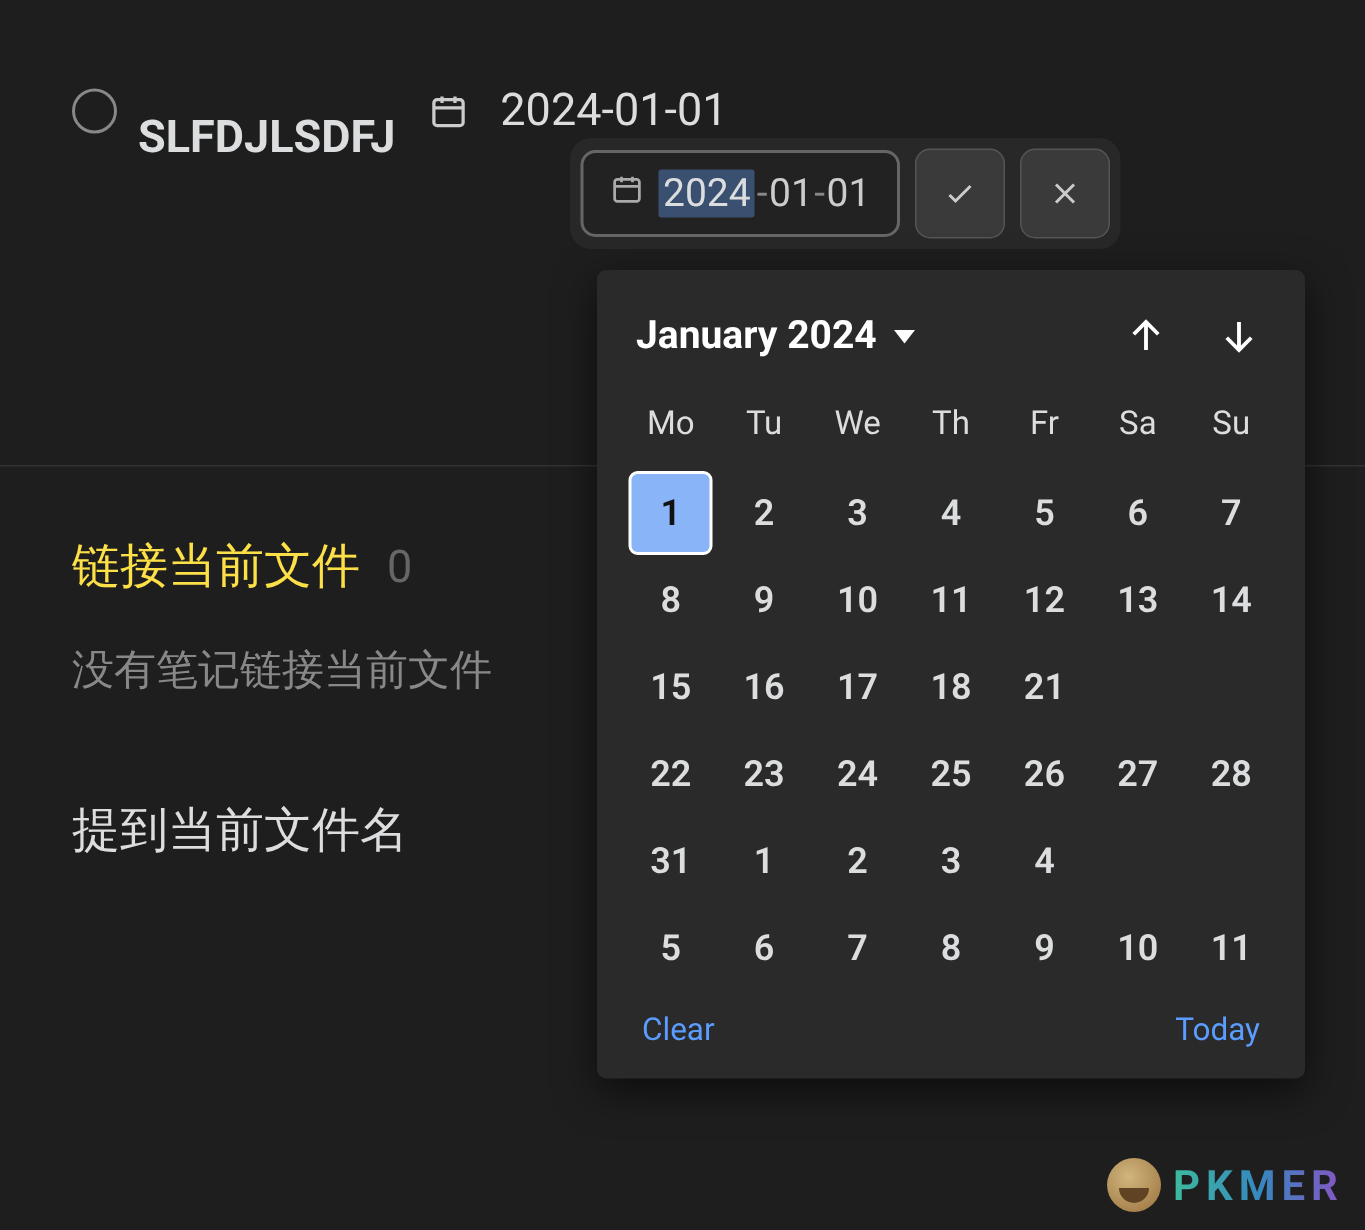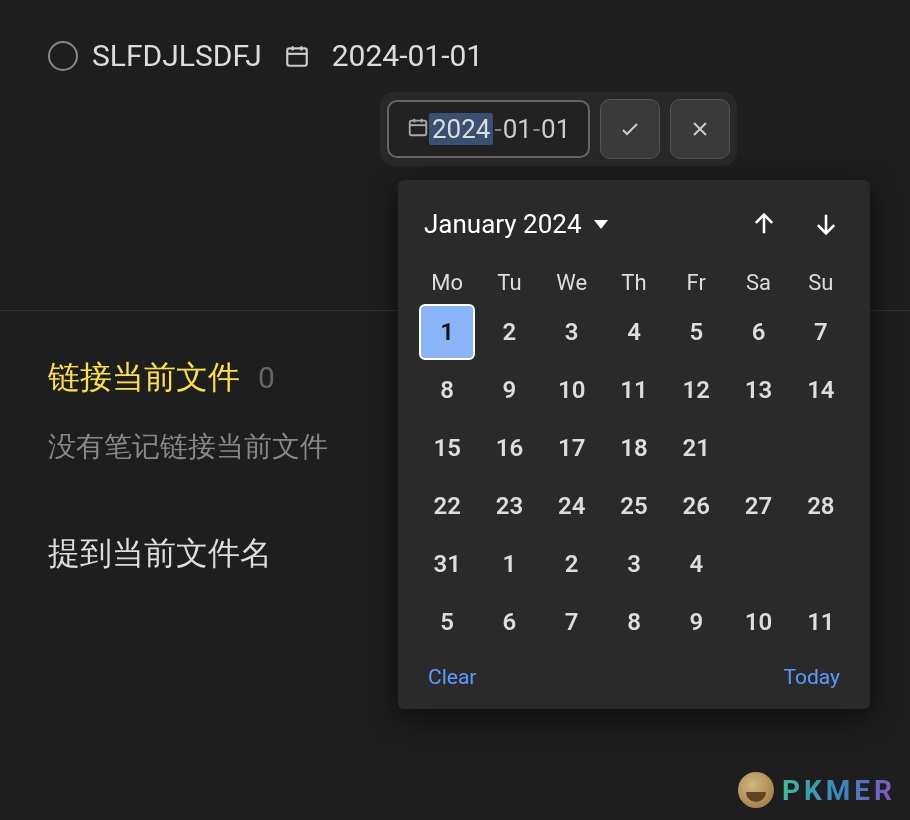--- a/index.html
+++ b/index.html
@@ -19,38 +19,39 @@
     padding: 38px 0 0 48px;
     font-size: 30px;
   }
   .checkbox {
     width: 30px;
     height: 30px;
     border: 2.5px solid #888;
     border-radius: 50%;
     flex-shrink: 0;
   }
-  .task-text { color: #dcddde; font-weight: 400; }
+  .task-text { color: #dcddde; font-weight: 700; margin-top: 36px; }
   .cal-icon-inline { display: inline-flex; align-items: center; margin-left: 8px; }
   .date-text { color: #dcddde; margin-left: 8px; }
 
   .date-edit-wrap {
     position: absolute;
     left: 380px;
     top: 92px;
     display: flex;
     gap: 10px;
     align-items: center;
     background: rgba(50,50,50,0.5);
     border-radius: 14px;
     padding: 7px;
   }
   .date-input-box {
     display: flex;
     align-items: center;
+    gap: 10px;
     background: #222;
     border: 2px solid #666;
     border-radius: 10px;
     padding: 12px 18px;
     font-size: 26px;
     color: #ccc;
   }
   .date-input-box .year-sel {
     background: #3a5070;
     color: #dcddde;
@@ -107,21 +108,21 @@
     box-shadow: 0 8px 28px rgba(0,0,0,0.6);
     padding: 18px 18px 14px 18px;
   }
   .cal-header {
     display: flex;
     align-items: center;
     padding: 8px 8px 20px 8px;
   }
   .month-label {
     font-size: 26px;
-    font-weight: 400;
+    font-weight: 700;
     color: #fff;
     display: flex;
     align-items: center;
     gap: 8px;
     cursor: pointer;
   }
   .dropdown-tri {
     width: 0; height: 0;
     border-left: 7px solid transparent;
     border-right: 7px solid transparent;
@@ -138,21 +139,21 @@
     display: flex; align-items: center; justify-content: center;
     cursor: pointer;
   }
   .nav-arrows svg { width: 28px; height: 28px; stroke: #fff; fill: none; stroke-width: 2.2; }
 
   .dow-row, .week-row {
     display: grid;
     grid-template-columns: repeat(7, 1fr);
     text-align: center;
   }
-  .dow-row { margin-bottom: 0; }
+  .dow-row { margin-bottom: 10px; }
   .dow { font-size: 22px; color: #dcddde; font-weight: 400; padding: 8px 0; }
   .day {
     font-size: 24px;
     color: #dcddde;
     font-weight: 600;
     height: 58px;
     display: flex;
     align-items: center;
     justify-content: center;
     cursor: pointer;

